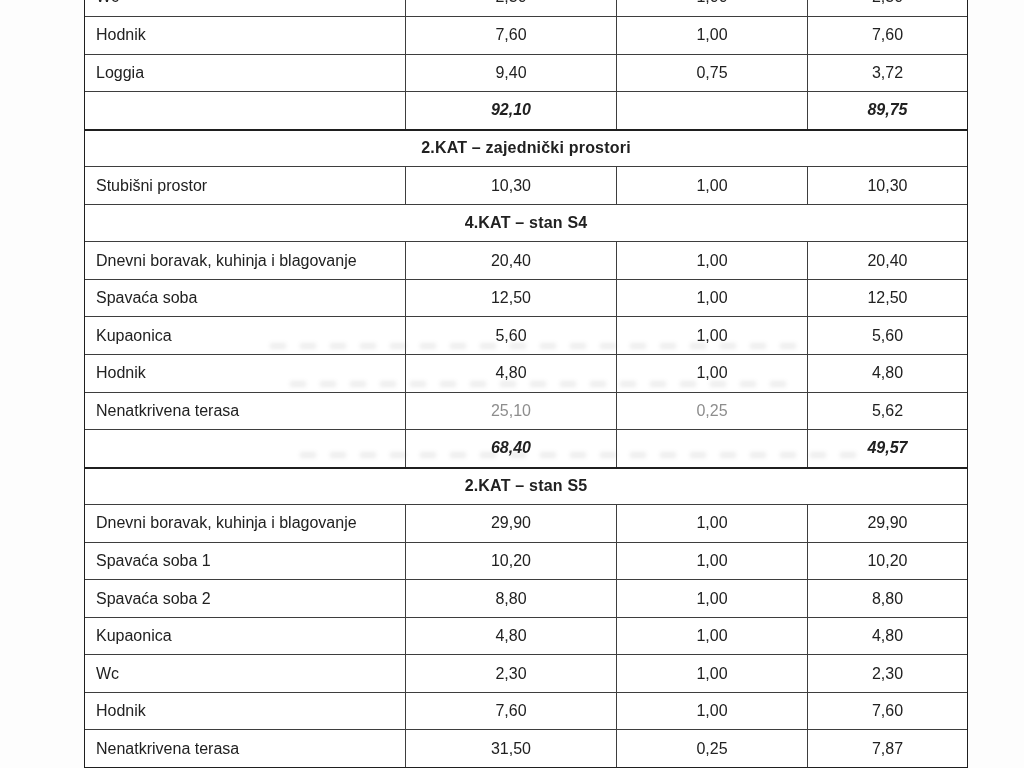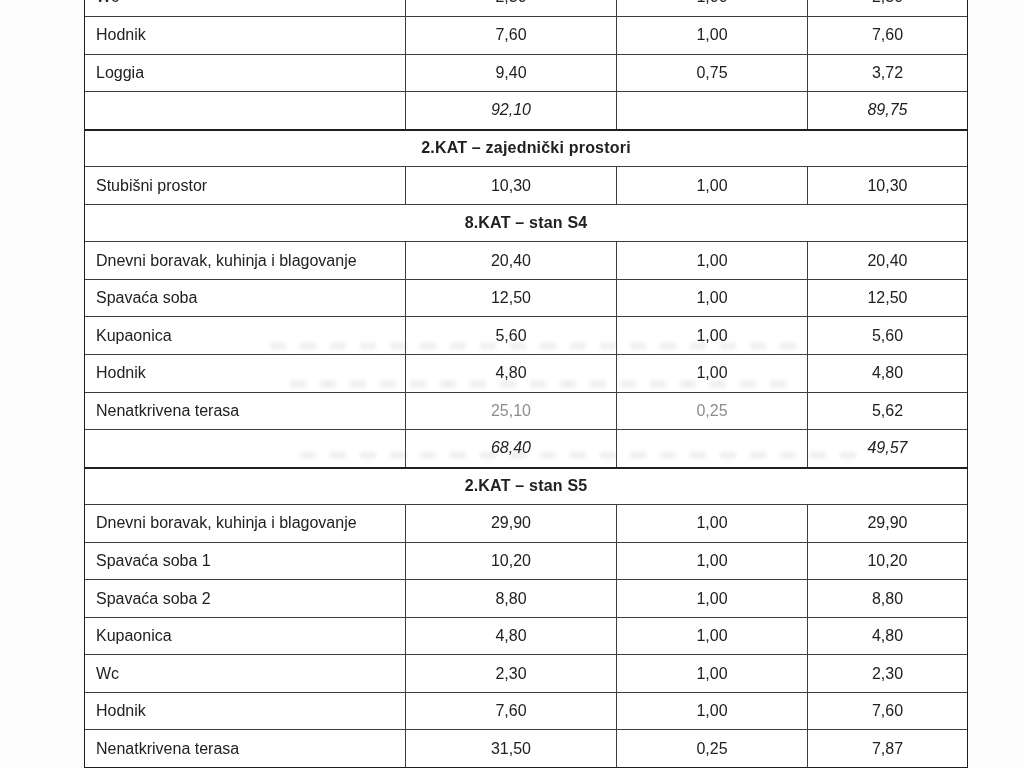--- a/index.html
+++ b/index.html
@@ -53,21 +53,21 @@
   }
   .c-num { justify-content: center; }
   .col2, .col3, .col4 { border-left: 1px solid var(--border); }
   .c-section {
     grid-column: 1 / -1;
     justify-content: center;
     font-weight: 700;
     letter-spacing: 0.2px;
   }
   .c-total {
-    font-weight: 400;
+    font-weight: 700;
     font-style: italic;
   }
   .muted { color: var(--muted_text); text-align: center; }
   .smudge {
     position: absolute;
     height: 6px;
     background: repeating-linear-gradient(90deg,
       rgba(110,110,110,0.55) 0 16px, rgba(110,110,110,0) 16px 30px);
     filter: blur(2.2px);
     opacity: 0.22;
@@ -103,21 +103,21 @@
   <div class="cell c-num col3"></div>
   <div class="cell c-num c-total col4">89,75</div>
 
   <div class="cell c-section heavy">2.KAT – zajednički prostori</div>
 
   <div class="cell c-name col1">Stubišni prostor</div>
   <div class="cell c-num col2">10,30</div>
   <div class="cell c-num col3">1,00</div>
   <div class="cell c-num col4">10,30</div>
 
-  <div class="cell c-section">8.KAT – stan S4</div>
+  <div class="cell c-section">4.KAT – stan S4</div>
 
   <div class="cell c-name col1">Dnevni boravak, kuhinja i blagovanje</div>
   <div class="cell c-num col2">20,40</div>
   <div class="cell c-num col3">1,00</div>
   <div class="cell c-num col4">20,40</div>
 
   <div class="cell c-name col1">Spavaća soba</div>
   <div class="cell c-num col2">12,50</div>
   <div class="cell c-num col3">1,00</div>
   <div class="cell c-num col4">12,50</div>

